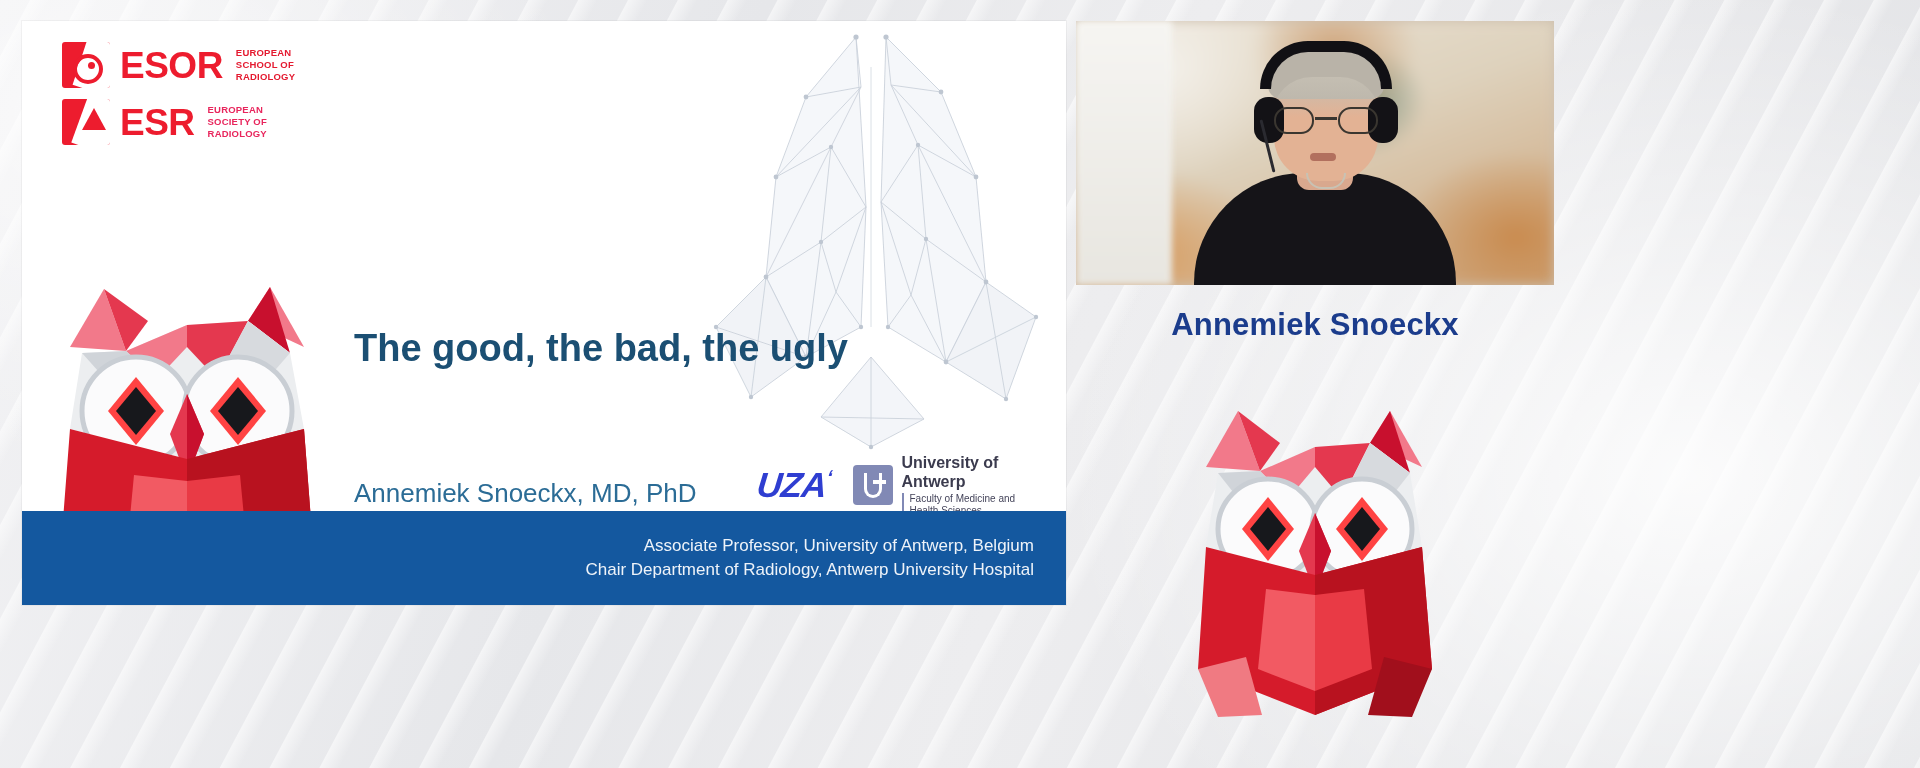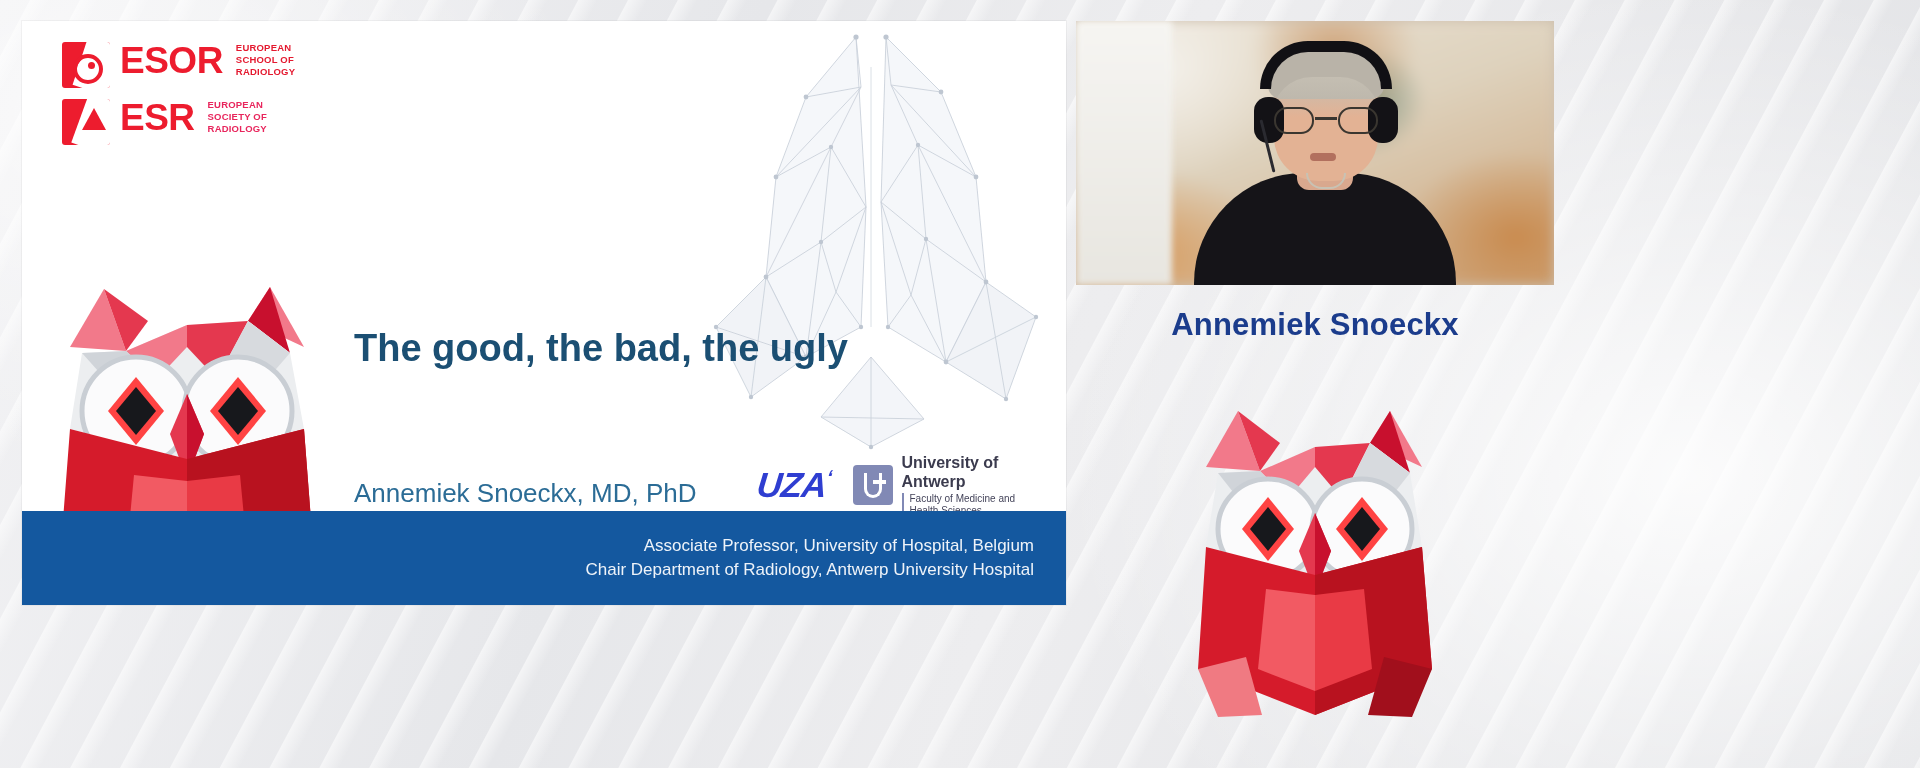--- a/index.html
+++ b/index.html
@@ -42,21 +42,21 @@
     left: 22px; top: 21px;
     width: 1044px; height: 584px;
     background: #ffffff;
     overflow: hidden;
     box-shadow: 0 0 0 1px rgba(0,0,0,.04);
   }
   .slide-canvas { position: absolute; inset: 0; }
 
   
   .logo-block { position: absolute; left: 40px; top: 21px; }
-  .logo-row { display: flex; margin-bottom: 11px; }
+  .logo-row { display: flex; align-items: center; margin-bottom: 11px; }
   .logo-mark {
     width: 48px; height: 46px;
     background: #ed1c2e;
     border-radius: 3px;
     position: relative; flex: none;
     overflow: hidden;
   }
   .logo-mark.esor::before {
     content: ""; position: absolute;
     right: -8px; top: -4px; width: 38px; height: 54px;
@@ -381,21 +381,21 @@
           <span class="ua-mark"></span>
           <span class="ua-text">
             <span class="ua-t1">University of Antwerp</span>
             <div class="ua-t2" style="white-space:pre-line">Faculty of Medicine and
 Health Sciences</div>
           </span>
         </span>
       </div>
 
       <div class="footer">
-        <div>Associate Professor, University of Hospital, Belgium</div>
+        <div>Associate Professor, University of Antwerp, Belgium</div>
         <div>Chair Department of Radiology, Antwerp University Hospital</div>
       </div>
 
     </div>
   </div>
 
   <div id="rightpanel">
 
     <div class="webcam">
       <div class="cam-bg"></div>

